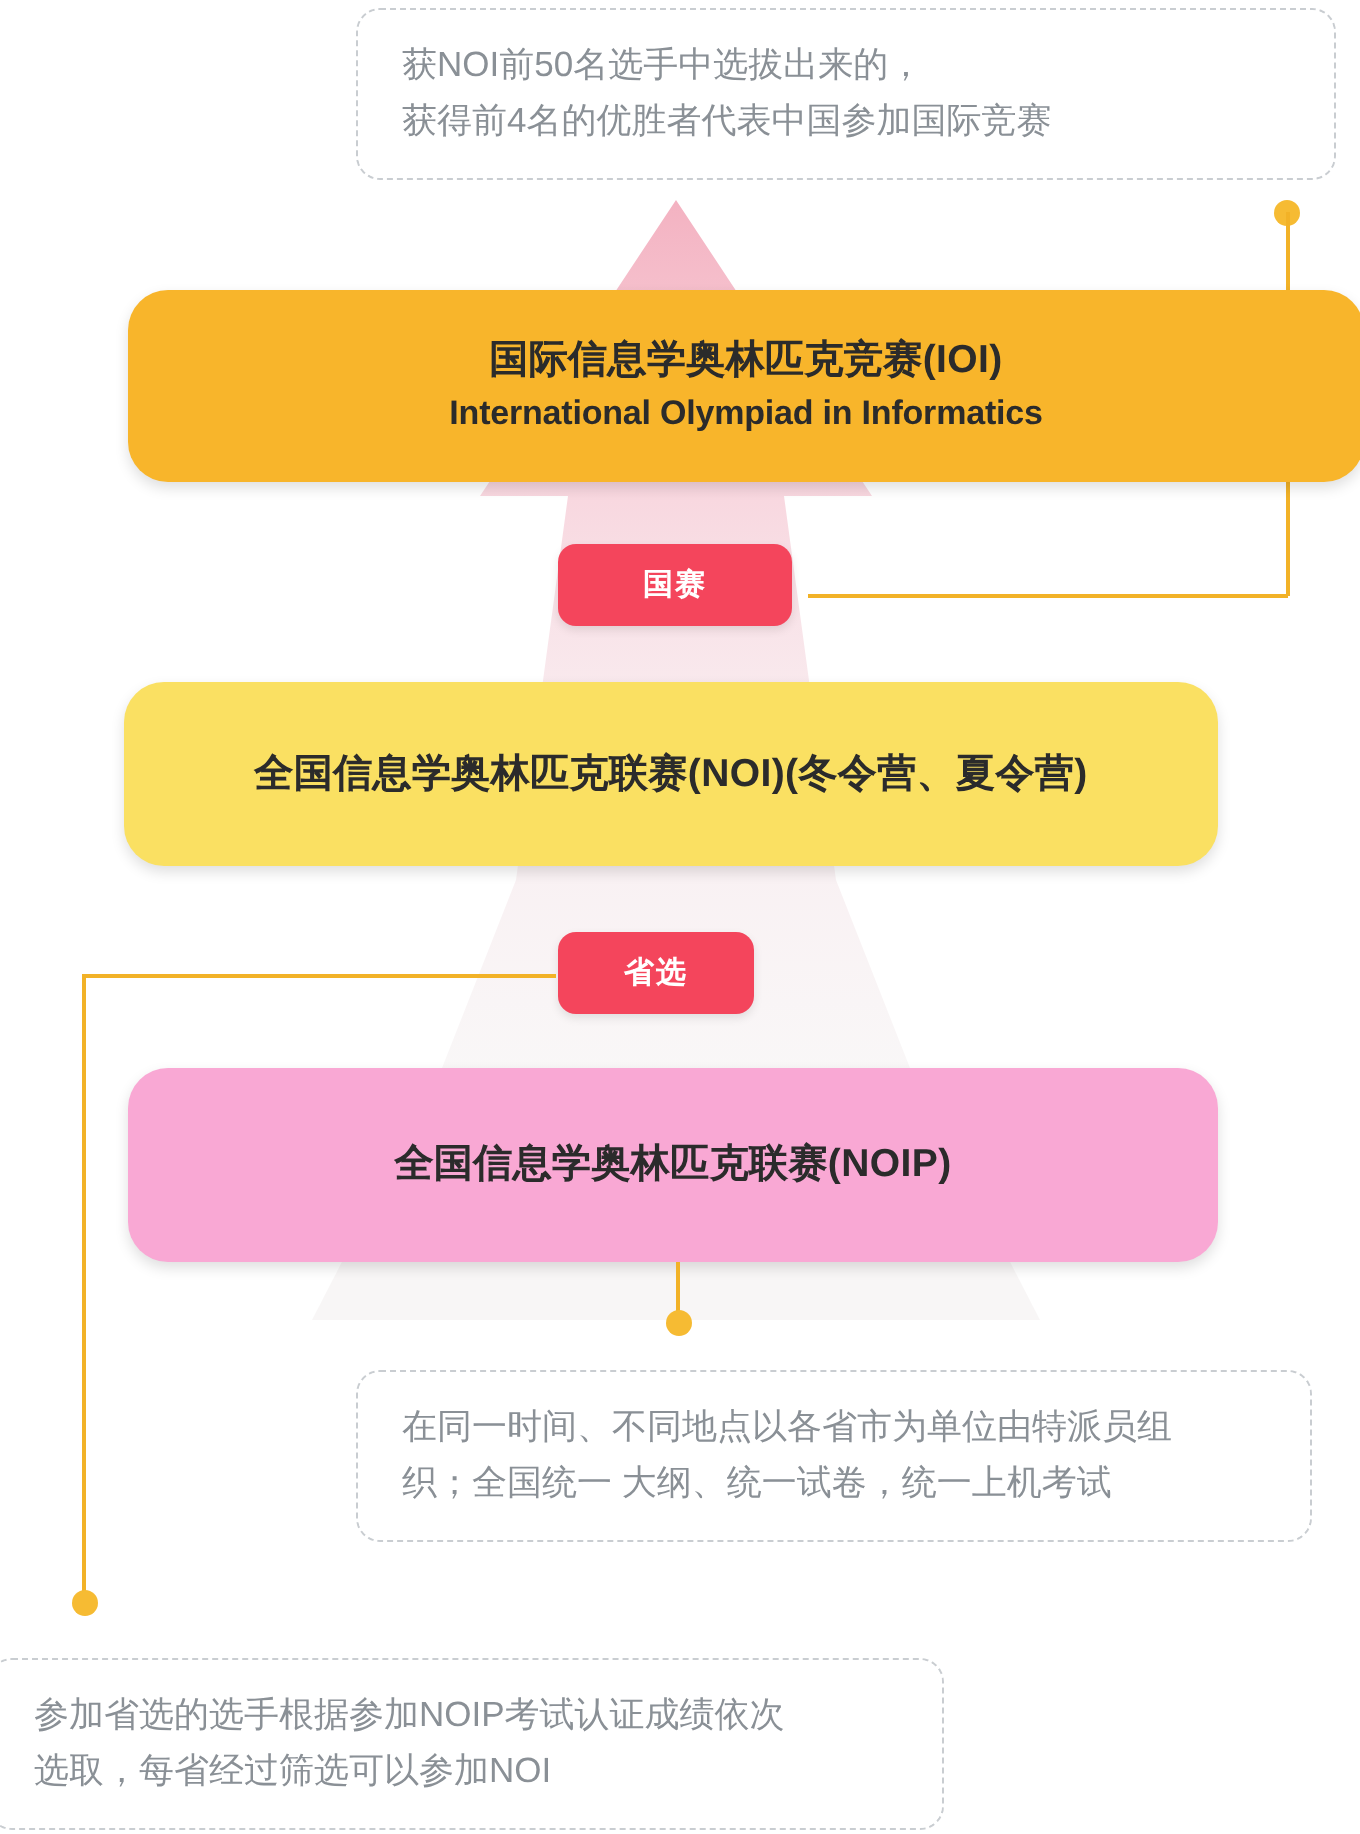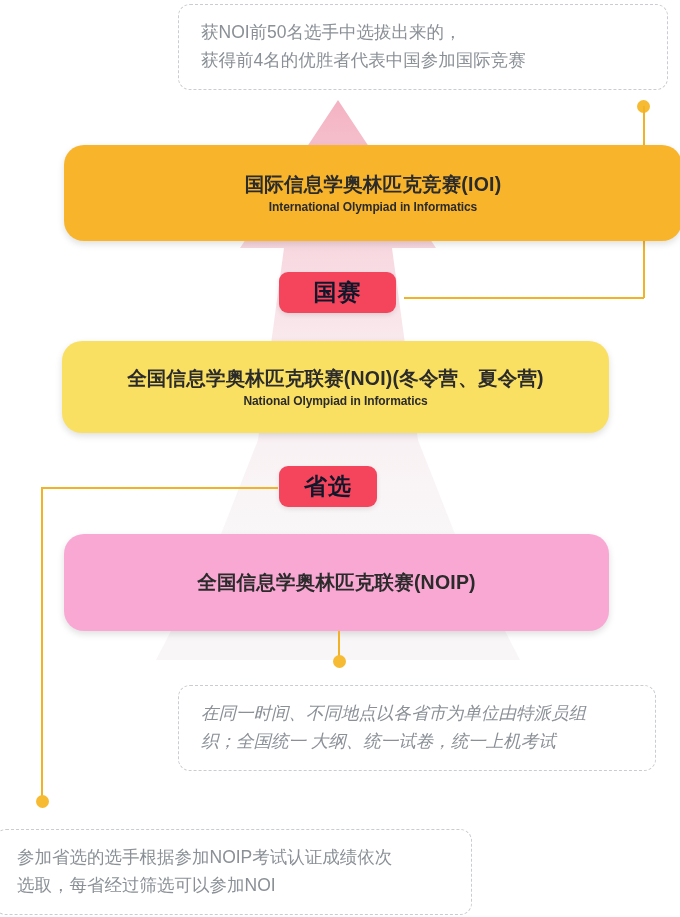--- a/index.html
+++ b/index.html
@@ -39,40 +39,40 @@
   .stage-box .cn {
     font-weight: bold;
     font-size: 19.5px;
     color: #2b2b2b;
     letter-spacing: .2px;
     line-height: 1.35;
     white-space: nowrap;
   }
   .stage-box .en {
     font-weight: bold;
-    font-size: 12px;
+    font-size: 17px;
     color: #2b2b2b;
     letter-spacing: -.1px;
     line-height: 1.35;
     margin-top: 2px;
     white-space: nowrap;
   }
 
   #box-ioi  { left: 64px;  top: 145px; width: 618px; height: 96px;  background: #F8B52B; text-align: center; }
   #box-noi  { left: 62px;  top: 341px; width: 547px; height: 92px;  background: #FAE062; }
   #box-noip { left: 64px;  top: 534px; width: 545px; height: 97px;  background: #f9a8d4; }
 
   
   .badge {
     position: absolute;
     border-radius: 9px;
     background: #F4455C;
-    color: #0f172a;
+    color: #ffffff;
     font-weight: bold;
-    font-size: 23px;
+    font-size: 15px;
     letter-spacing: 1px;
     display: flex;
     align-items: center;
     justify-content: center;
     box-shadow: 0 2px 5px rgba(0,0,0,0.10);
   }
   #badge-national { left: 279px; top: 272px; width: 117px; height: 41px; }
   #badge-province { left: 279px; top: 466px; width: 98px; height: 41px; }
 
   
@@ -81,21 +81,21 @@
     border: 1.4px dashed #c9cdd1;
     border-radius: 12px;
     background: #ffffff;
     color: #8a9096;
     font-size: 17.5px;
     line-height: 1.62;
     padding: 13px 22px 14px 22px;
     white-space: pre-line;
   }
   #note-ioi   { left: 178px; top: 4px;   width: 490px; }
-  #note-noip  { left: 178px; top: 685px; width: 478px; font-style: italic; }
+  #note-noip  { left: 178px; top: 685px; width: 478px; }
   #note-prov  { left: -6px;  top: 829px; width: 478px; }
 
   
   .conn { position: absolute; background: #F2B227; }
   .conn-dot {
     position: absolute;
     width: 13px; height: 13px;
     border-radius: 50%;
     background: #F6BB33;
   }
@@ -151,21 +151,20 @@
 
   <div class="stage-box" id="box-ioi">
     <div class="cn">国际信息学奥林匹克竞赛(IOI)</div>
     <div class="en">International Olympiad in Informatics</div>
   </div>
 
   <div class="badge" id="badge-national">国赛</div>
 
   <div class="stage-box" id="box-noi">
     <div class="cn">全国信息学奥林匹克联赛(NOI)(冬令营、夏令营)</div>
-    <div class="en">National Olympiad in Informatics</div>
   </div>
 
   <div class="badge" id="badge-province">省选</div>
 
   <div class="conn h" id="c2-horz"></div>
   <div class="conn v" id="c2-vert"></div>
   <div class="conn-dot" id="c2-dot"></div>
 
   <div class="stage-box" id="box-noip">
     <div class="cn">全国信息学奥林匹克联赛(NOIP)</div>

